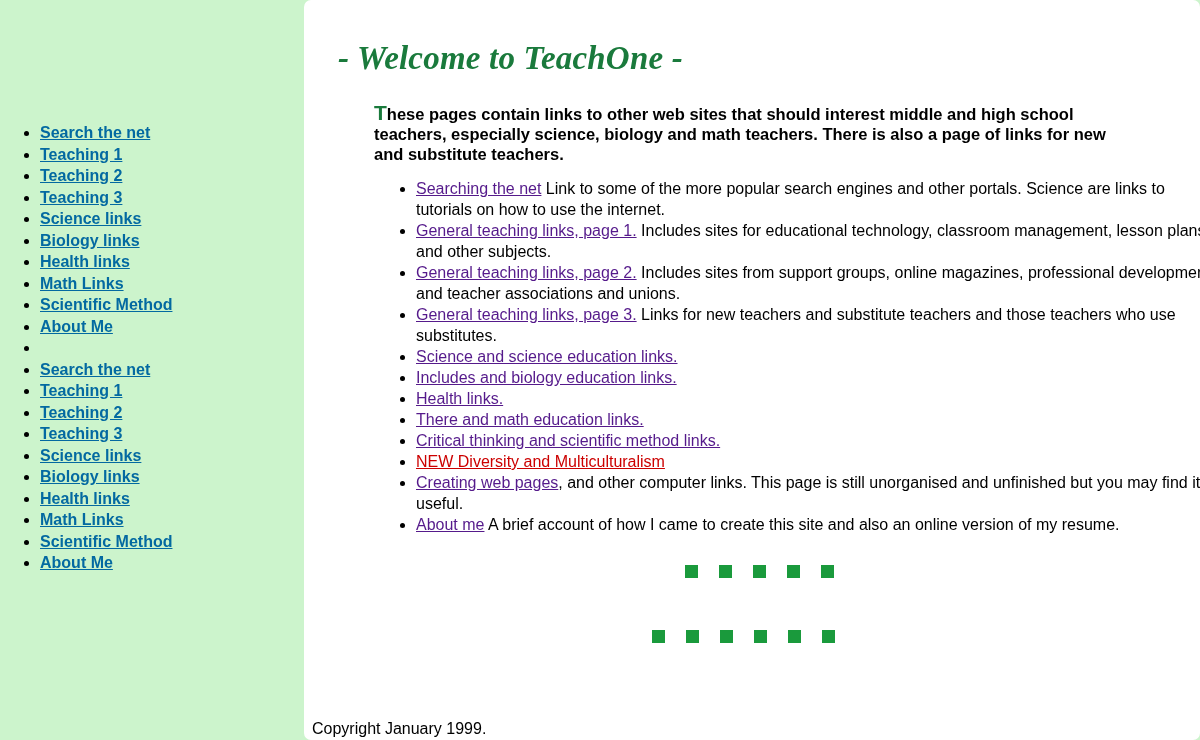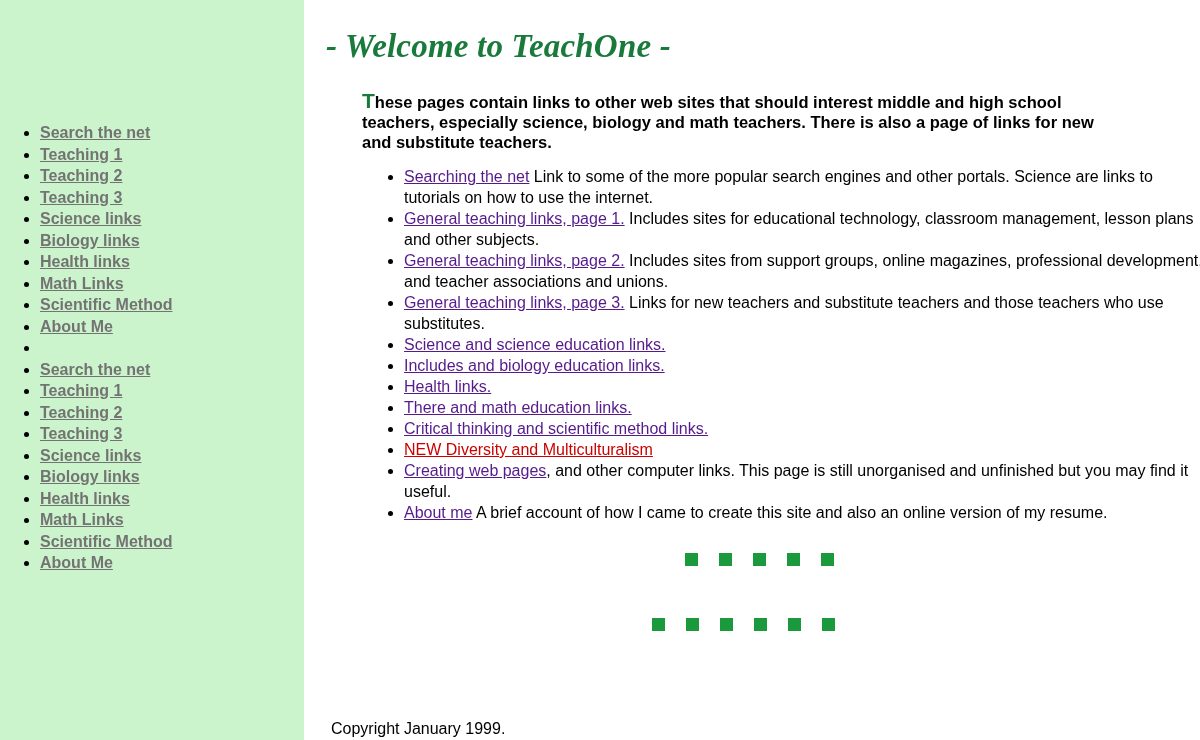--- a/index.html
+++ b/index.html
@@ -44,38 +44,39 @@
     margin: 0;
     padding-left: 40px;
   }
   ul.navlist li {
     margin: 0;
     padding: 0;
     line-height: 21.5px;
     color: #000;
   }
   ul.navlist li a {
-    color: #737373;
+    color: #0369a1;
     text-decoration: underline;
     font-weight: bold;
     font-size: 16px;
     font-family: "Liberation Sans", sans-serif;
   }
   ul.navlist li.empty {
     list-style: disc;
     height: 21.5px;
   }
   
   .content {
     position: relative;
     flex: 1;
     background: #ffffff;
-    padding: 0;
+    padding: 12px;
     box-sizing: border-box;
     overflow: hidden;
+    border-radius: 7px;
   }
   .title {
     font-family: "Liberation Serif", serif;
     font-style: italic;
     font-weight: bold;
     font-size: 33px;
     color: #1a7a3c;
     margin: 0;
     padding: 28px 0 0 22px;
     letter-spacing: 0.2px;
@@ -136,21 +137,21 @@
     margin-top: 52px;
     gap: 21px;
   }
   .sq {
     width: 13px;
     height: 13px;
     background: #1a9a3c;
   }
   .copyright {
     position: absolute;
-    left: 27px;
+    left: 8px;
     bottom: 2px;
     font-size: 16px;
     color: #000;
   }
 </style>
 </head>
 <body>
 
 <div class="page">
 

